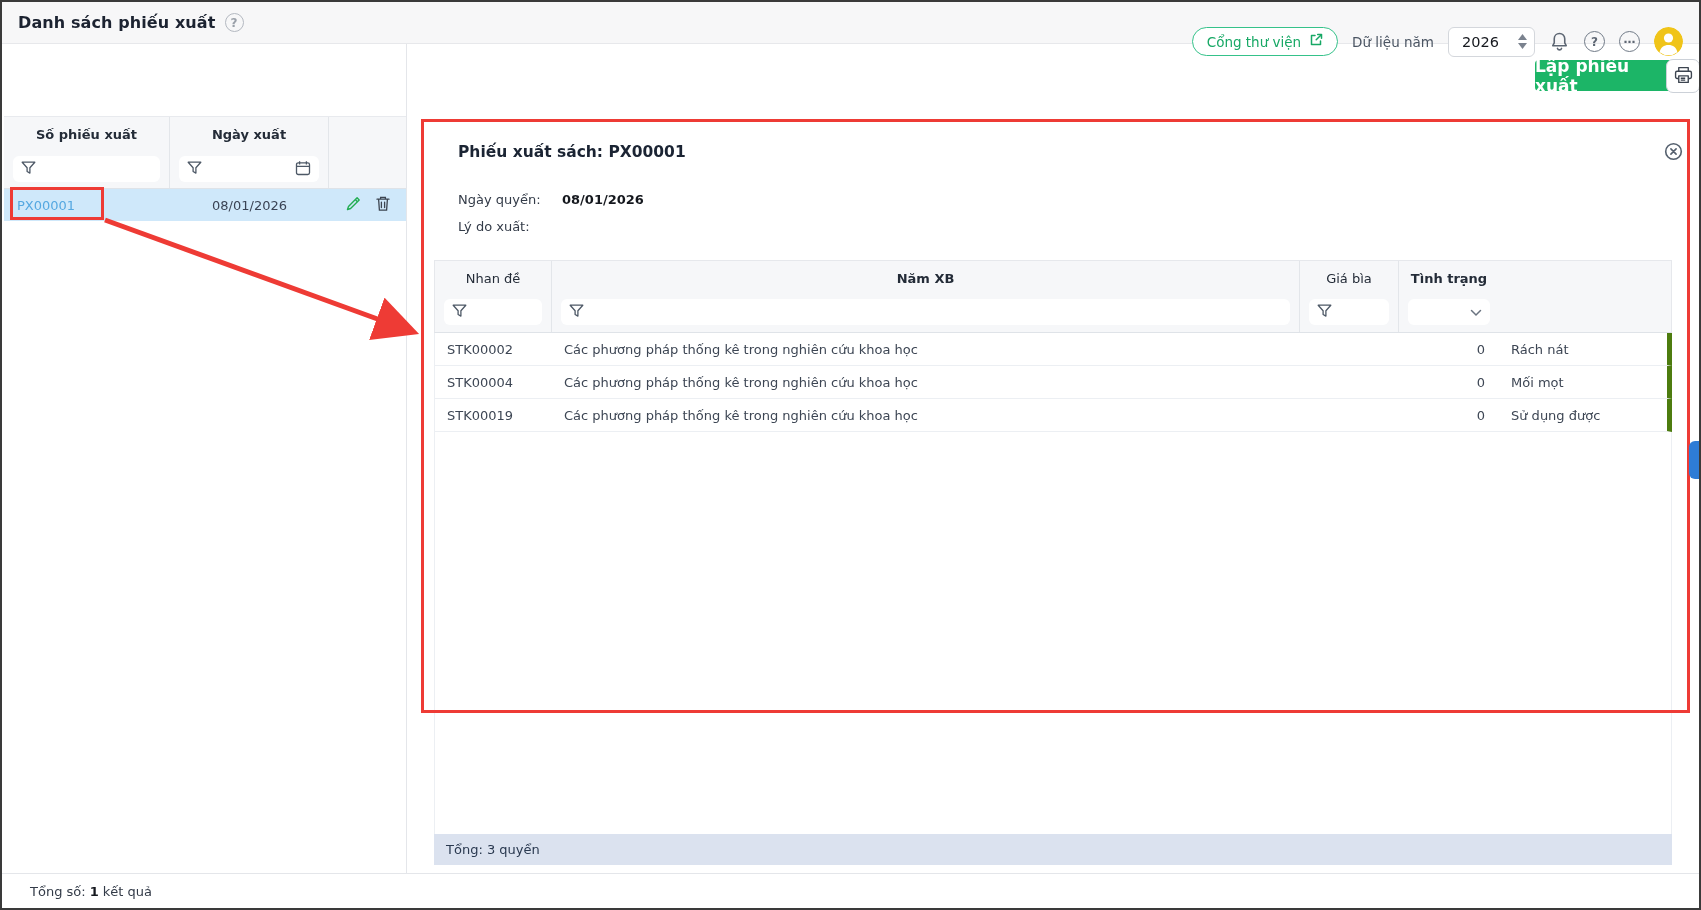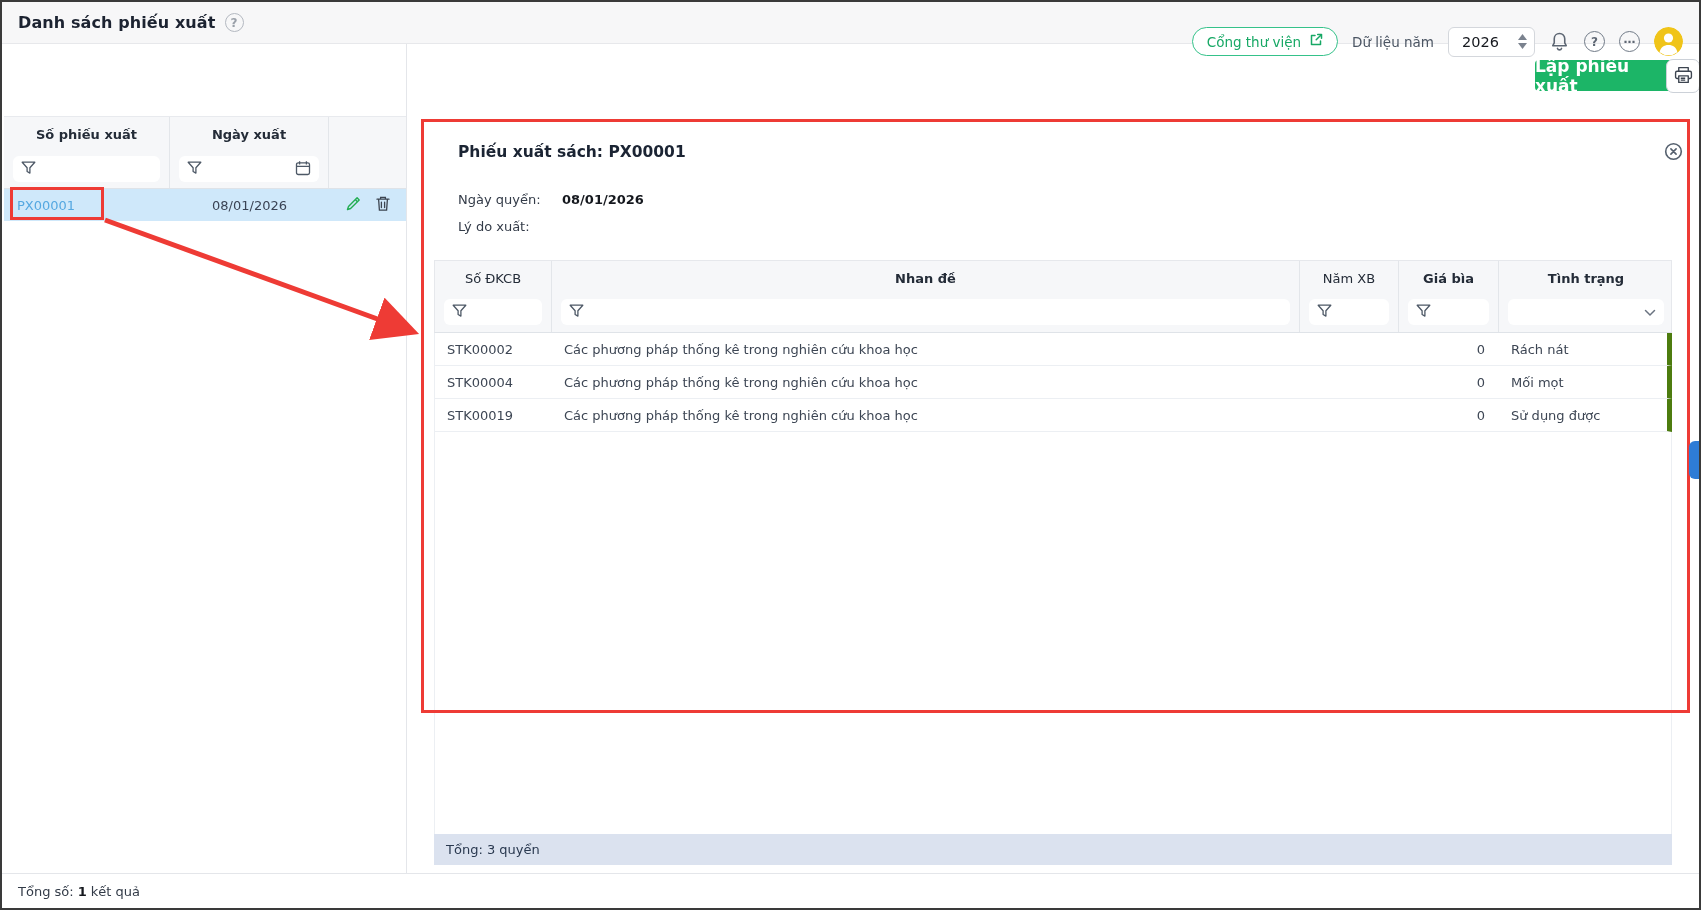--- a/index.html
+++ b/index.html
@@ -87,21 +87,21 @@
   .drow .c2 { padding-left:12px; }
   .drow .c4 { text-align:right; padding-right:14px; }
   .drow .c5 { padding-left:12px; }
   .dt-body-fill { height:402px; border-left:1px solid #eceff3; border-right:1px solid #eceff3; background:#fff; }
   .dt-summary { height:31px; background:#dbe2ef; display:flex; align-items:center; padding-left:12px;
                 font-weight:400; color:#2a3950; }
 
   
   .page-footer { position:absolute; left:0; bottom:0; width:100%; height:35px; background:#fff;
                  border-top:1px solid #e4e6ea; display:flex; align-items:center; gap:4px;
-                 padding-left:16px; color:#333b48; }
+                 padding-left:28px; color:#333b48; }
   .page-footer b { color:#15181e; }
 
   .side-tab { position:absolute; left:1687px; top:439px; width:12px; height:38px; background:#2e7cd6;
               border-radius:6px 0 0 6px; cursor:pointer; }
 </style>
 </head>
 <body>
 
 <div class="screen">
 
@@ -236,30 +236,20 @@
     <span class="field-value">08/01/2026</span>
   </div>
   <div class="field-row" style="top:217px;">
     <span class="field-label">Lý do xuất:</span>
     <span class="field-value"></span>
   </div>
 
   <div class="dtable">
     <div class="dt-head">
       <div class="dt-col">
-        <div class="dt-col-label">Số ĐKCB</div>
-        <div class="dt-filter">
-          <div class="filter-input">
-            <span><svg width="15" height="14" viewBox="0 0 15 14">
-                  <path d="M1.2 1.2h12.6L8.9 6.7v5.4L6.1 10.5V6.7z" fill="none" stroke="#4d5866" stroke-width="1.3" stroke-linejoin="round"></path>
-                </svg></span>
-          </div>
-        </div>
-      </div>
-      <div class="dt-col">
         <div class="dt-col-label">Nhan đề</div>
         <div class="dt-filter">
           <div class="filter-input">
             <span><svg width="15" height="14" viewBox="0 0 15 14">
                   <path d="M1.2 1.2h12.6L8.9 6.7v5.4L6.1 10.5V6.7z" fill="none" stroke="#4d5866" stroke-width="1.3" stroke-linejoin="round"></path>
                 </svg></span>
           </div>
         </div>
       </div>
       <div class="dt-col">

